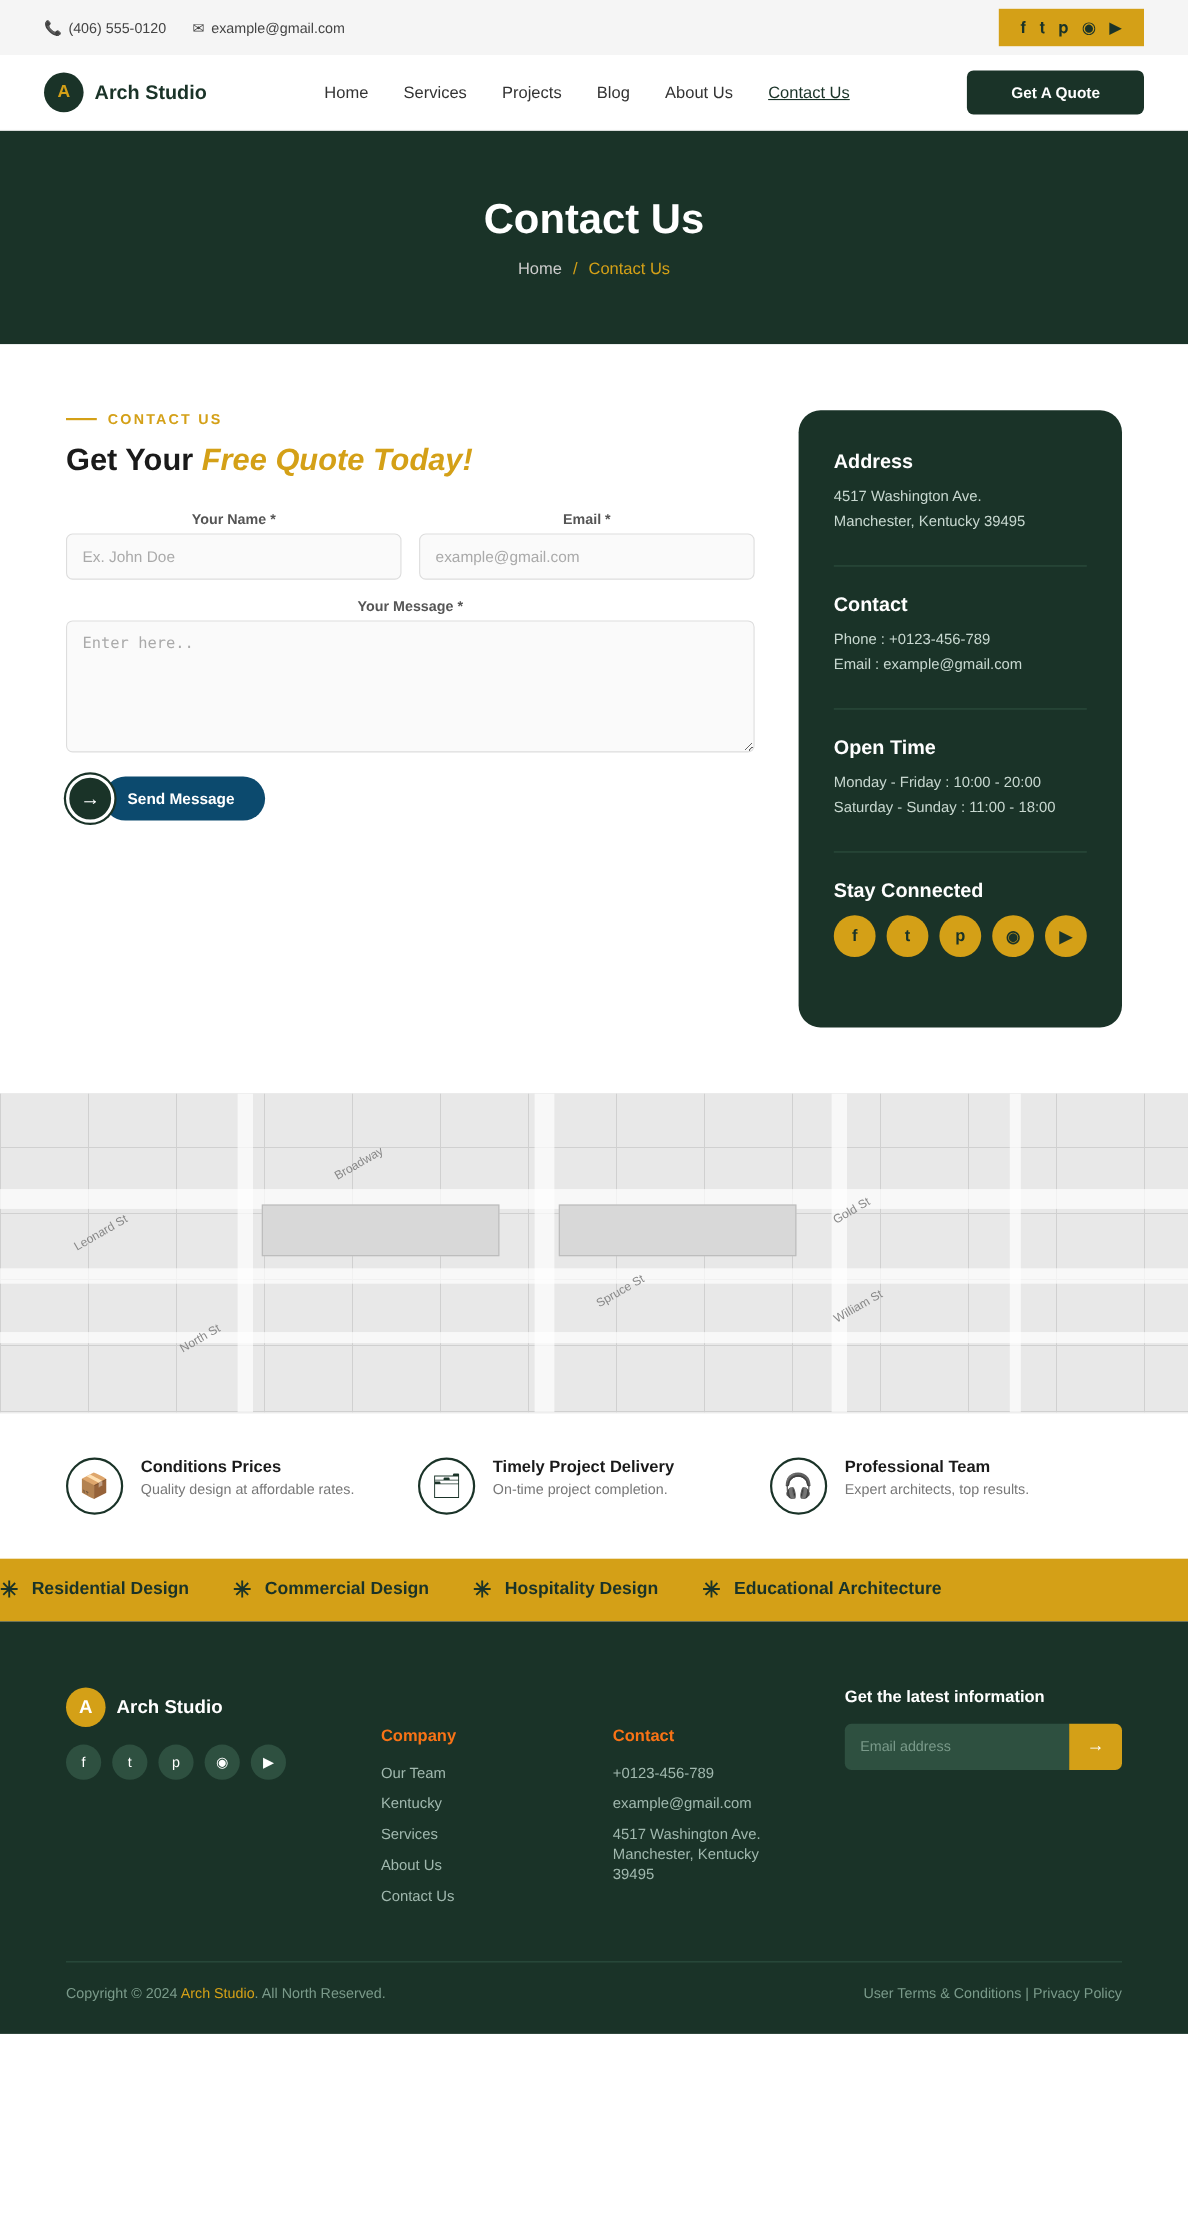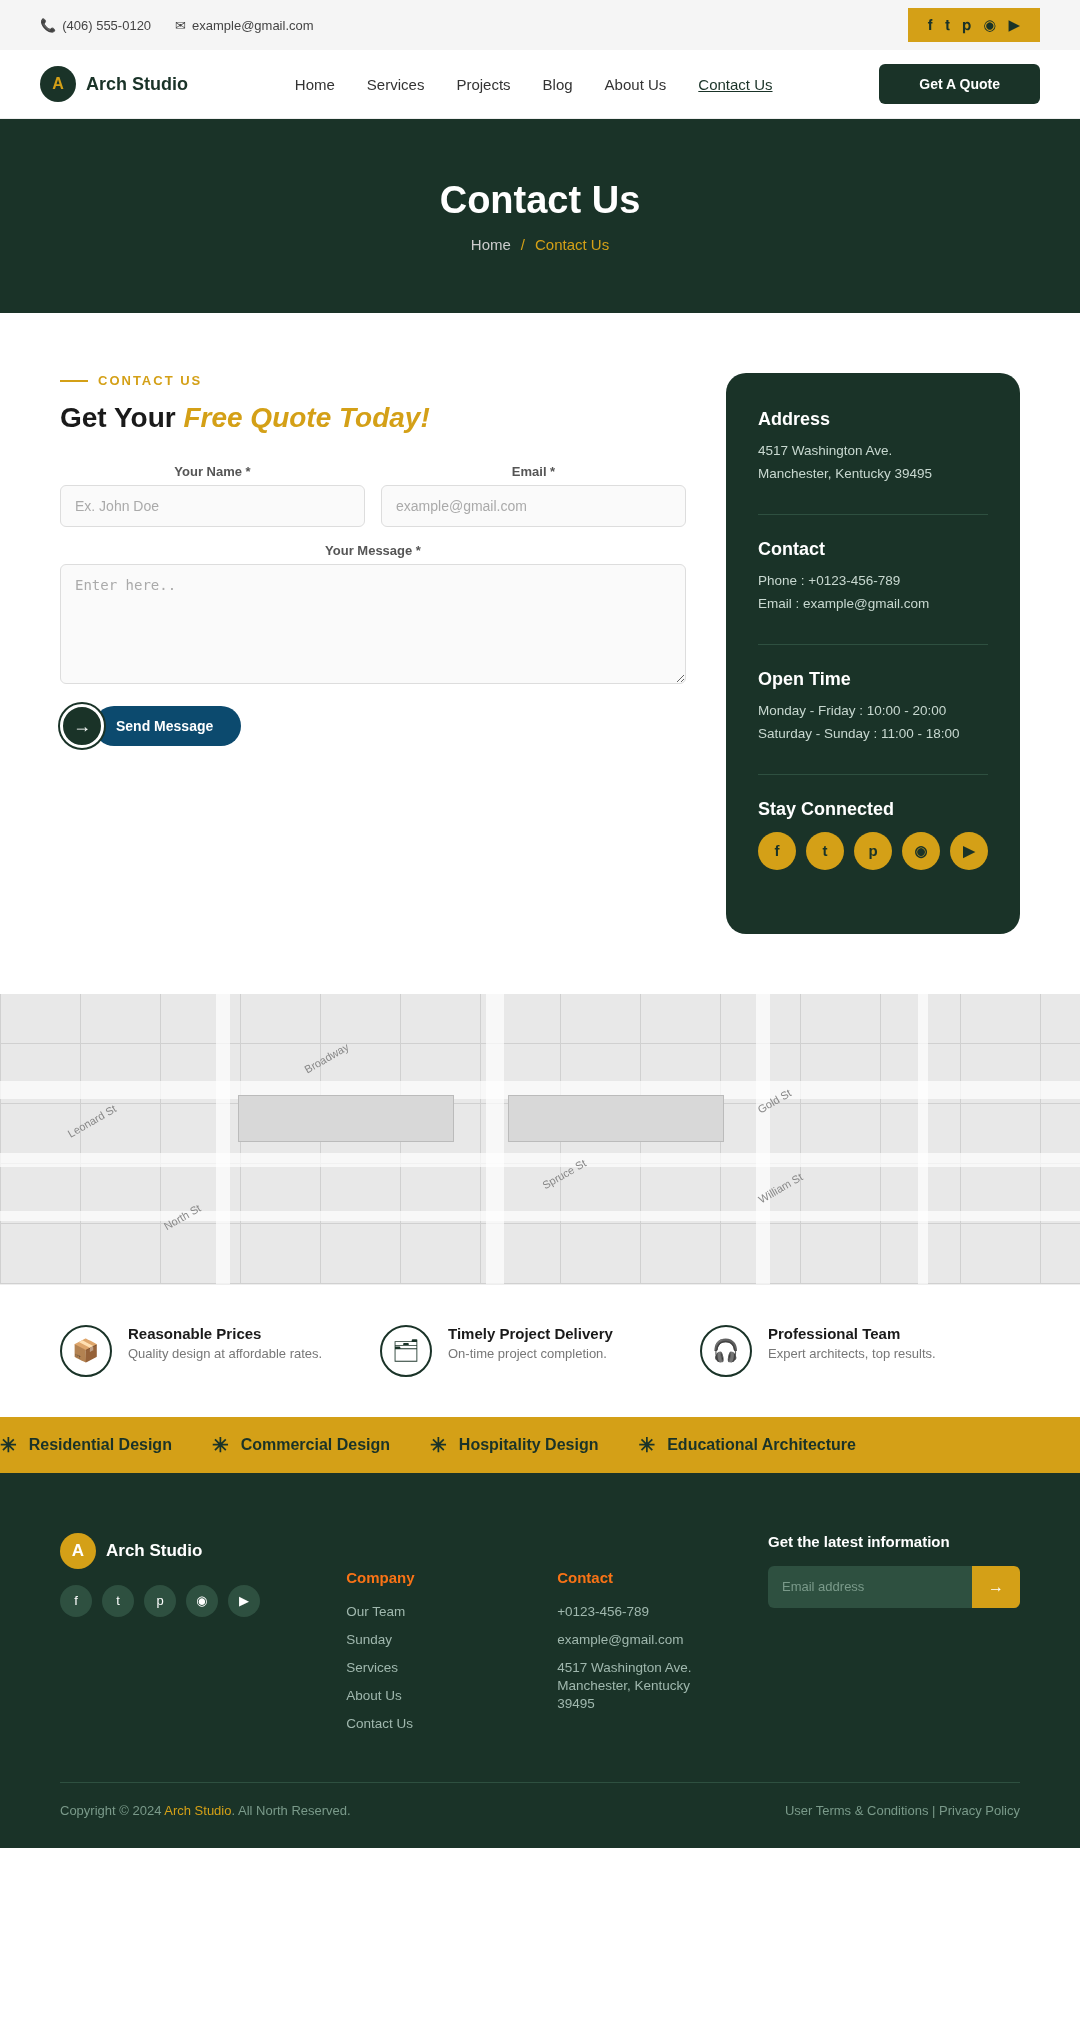--- a/index.html
+++ b/index.html
@@ -342,21 +342,21 @@
   <div class="map-street-label" style="left:50%; top:60%;">Spruce St</div>
   <div class="map-street-label" style="left:70%; top:35%;">Gold St</div>
   <div class="map-street-label" style="left:70%; top:65%;">William St</div>
   <div class="map-street-label" style="left:15%; top:75%;">North St</div>
 </div>
 
 <div class="features-row">
   <div class="feature-item">
     <div class="feature-icon">📦</div>
     <div class="feature-text">
-      <h4>Reasonable Prices</h4>
+      <h4>Conditions Prices</h4>
       <p>Quality design at affordable rates.</p>
     </div>
   </div>
   <div class="feature-item">
     <div class="feature-icon">🗂</div>
     <div class="feature-text">
       <h4>Timely Project Delivery</h4>
       <p>On-time project completion.</p>
     </div>
   </div>
@@ -406,21 +406,21 @@
         <div class="footer-social-icon">p</div>
         <div class="footer-social-icon">◉</div>
         <div class="footer-social-icon">▶</div>
       </div>
     </div>
 
     <div class="footer-col">
       <h4>Company</h4>
       <ul>
         <li><a href="#">Our Team</a></li>
-        <li><a href="#">Sunday</a></li>
+        <li><a href="#">Kentucky</a></li>
         <li><a href="#">Services</a></li>
         <li><a href="#">About Us</a></li>
         <li><a href="#">Contact Us</a></li>
       </ul>
     </div>
 
     <div class="footer-col">
       <h4>Contact</h4>
       <ul>
         <li><a href="#">+0123-456-789</a></li>

